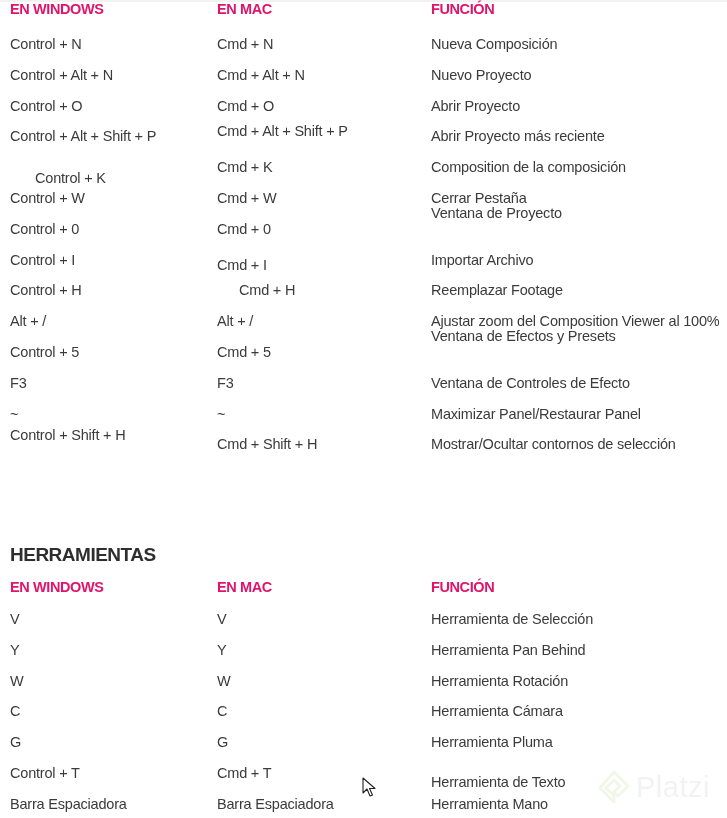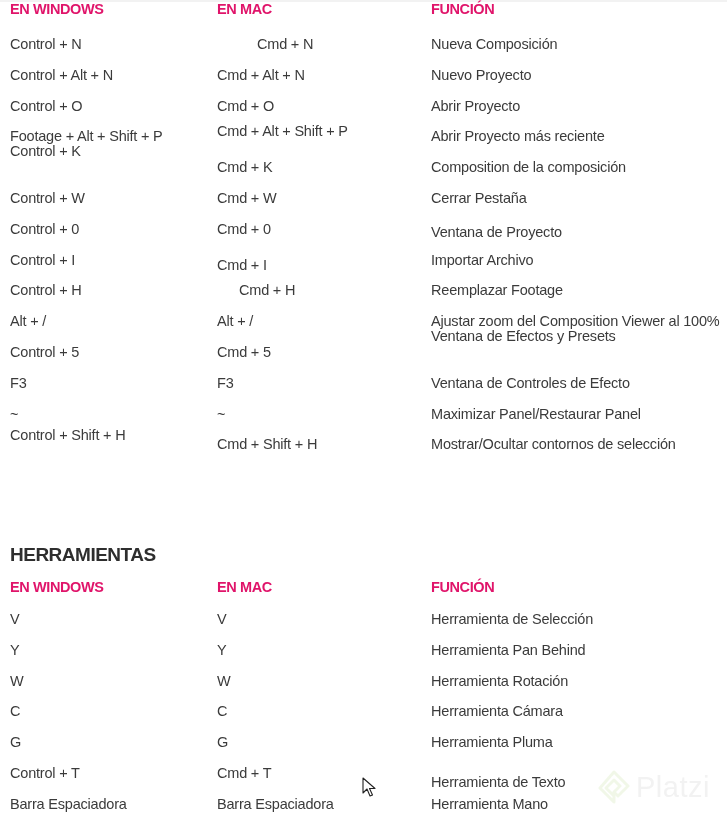--- a/index.html
+++ b/index.html
@@ -26,40 +26,40 @@
 </head>
 <body>
 
 <div class="topline"></div>
 
 <div id="general-table">
   <div class="col-head c1" style="top: 1px; color: rgb(224, 20, 106);">EN WINDOWS</div>
   <div class="col-head c2" style="top: 1px; color: rgb(224, 20, 106);">EN MAC</div>
   <div class="col-head c3" style="top: 1px; color: rgb(224, 20, 106);">FUNCIÓN</div>
 <div class="cell c1" style="top: 36px;">Control + N</div>
-    <div class="cell c2" style="top: 36px; margin-left: 40px;">Cmd + N</div>
+    <div class="cell c2" style="top: 36px;">Cmd + N</div>
     <div class="cell c3" style="top: 36px;">Nueva Composición</div>
     <div class="cell c1" style="top: 66.8px;">Control + Alt + N</div>
     <div class="cell c2" style="top: 66.8px;">Cmd + Alt + N</div>
     <div class="cell c3" style="top: 66.8px;">Nuevo Proyecto</div>
     <div class="cell c1" style="top: 97.6px;">Control + O</div>
     <div class="cell c2" style="top: 97.6px;">Cmd + O</div>
     <div class="cell c3" style="top: 97.6px;">Abrir Proyecto</div>
-    <div class="cell c1" style="top: 128.4px;">Footage + Alt + Shift + P</div>
+    <div class="cell c1" style="top: 128.4px;">Control + Alt + Shift + P</div>
     <div class="cell c2" style="top: 123px;">Cmd + Alt + Shift + P</div>
     <div class="cell c3" style="top: 128.4px;">Abrir Proyecto más reciente</div>
-    <div class="cell c1" style="top: 143px;">Control + K</div>
+    <div class="cell c1" style="top: 170px; margin-left: 25px;">Control + K</div>
     <div class="cell c2" style="top: 159.2px;">Cmd + K</div>
     <div class="cell c3" style="top: 159.2px;">Composition de la composición</div>
     <div class="cell c1" style="top: 190px;">Control + W</div>
     <div class="cell c2" style="top: 190px;">Cmd + W</div>
     <div class="cell c3" style="top: 190px;">Cerrar Pestaña</div>
     <div class="cell c1" style="top: 220.8px;">Control + 0</div>
     <div class="cell c2" style="top: 220.8px;">Cmd + 0</div>
-    <div class="cell c3" style="top: 224px;">Ventana de Proyecto</div>
+    <div class="cell c3" style="top: 205px;">Ventana de Proyecto</div>
     <div class="cell c1" style="top: 251.6px;">Control + I</div>
     <div class="cell c2" style="top: 257px;">Cmd + I</div>
     <div class="cell c3" style="top: 251.6px;">Importar Archivo</div>
     <div class="cell c1" style="top: 282.4px;">Control + H</div>
     <div class="cell c2" style="top: 282.4px; margin-left: 22px;">Cmd + H</div>
     <div class="cell c3" style="top: 282.4px;">Reemplazar Footage</div>
     <div class="cell c1" style="top: 313.2px;">Alt + /</div>
     <div class="cell c2" style="top: 313.2px;">Alt + /</div>
     <div class="cell c3" style="top: 313.2px;">Ajustar zoom del Composition Viewer al 100%</div>
     <div class="cell c1" style="top: 344px;">Control + 5</div>

